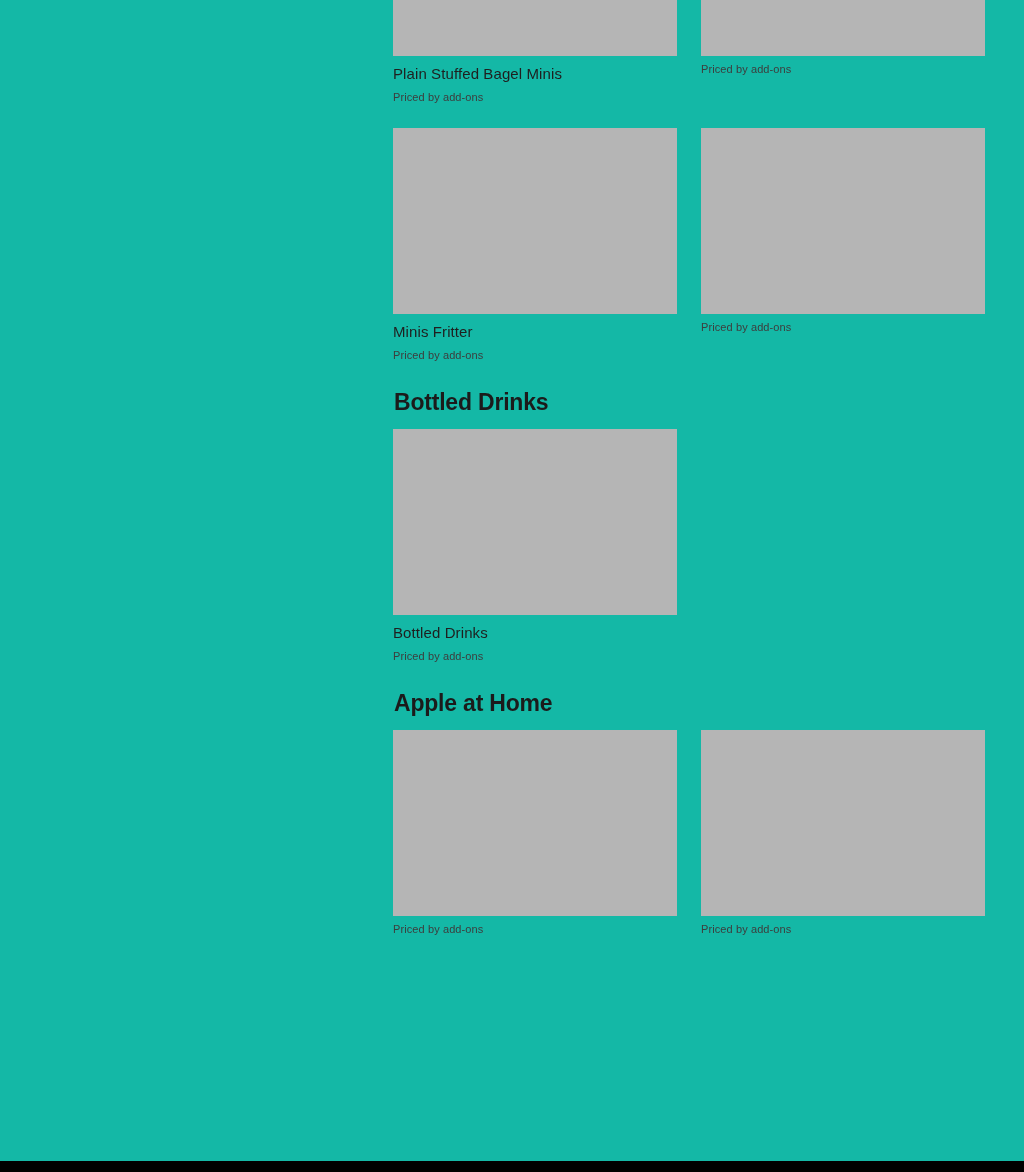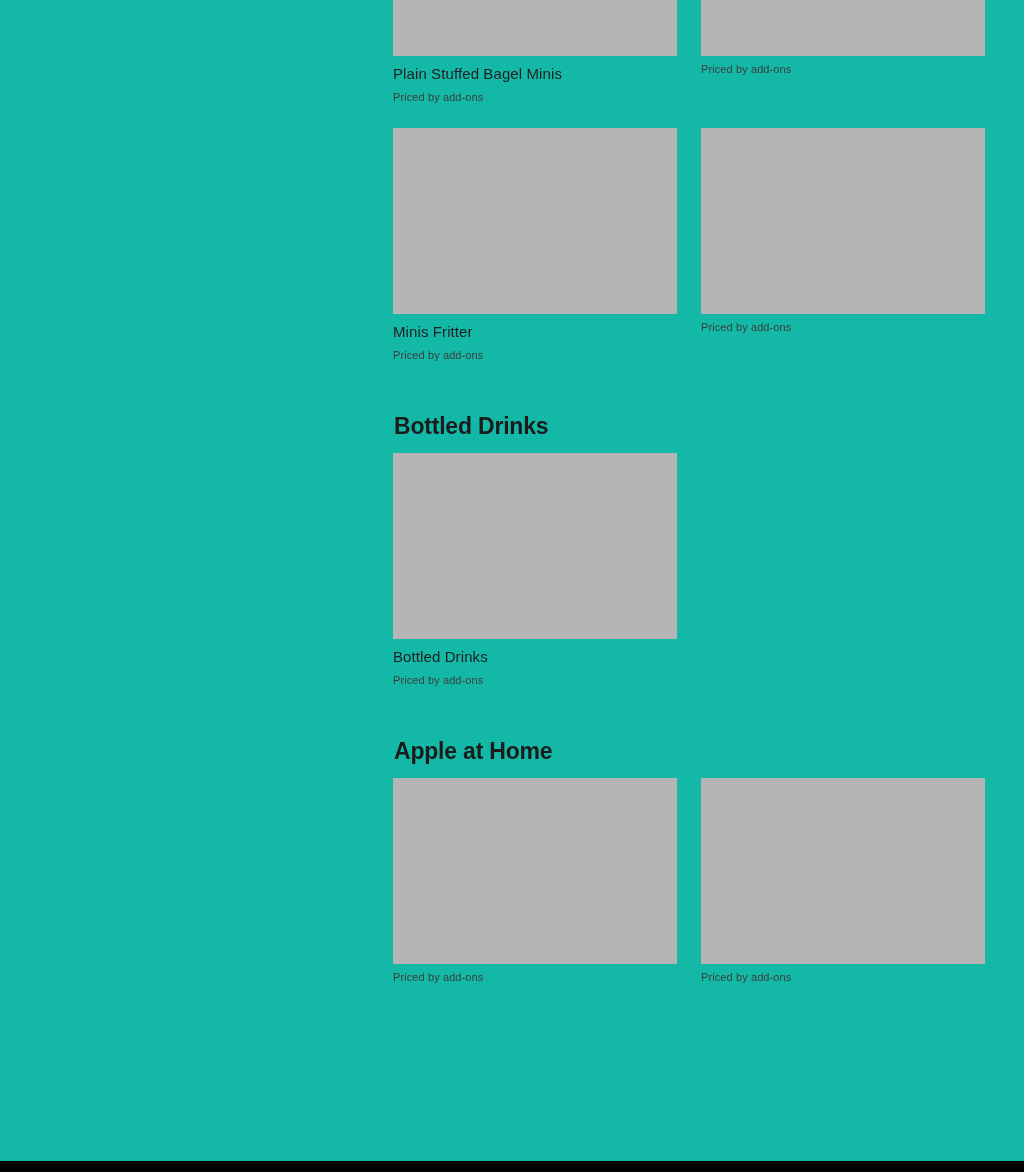--- a/index.html
+++ b/index.html
@@ -91,21 +91,21 @@
     font-size: 11px;
     font-weight: 400;
     color: #3d3d3d;
     line-height: 18px;
     padding-top: 4px;
     letter-spacing: 0.1px;
   }
 
   
   .section + .section {
-    margin-top: 48px;
+    margin-top: 24px;
   }
 </style>
 </head>
 <body>
 
 <div id="page">
 
   <div id="content">
 
     <div class="section">

